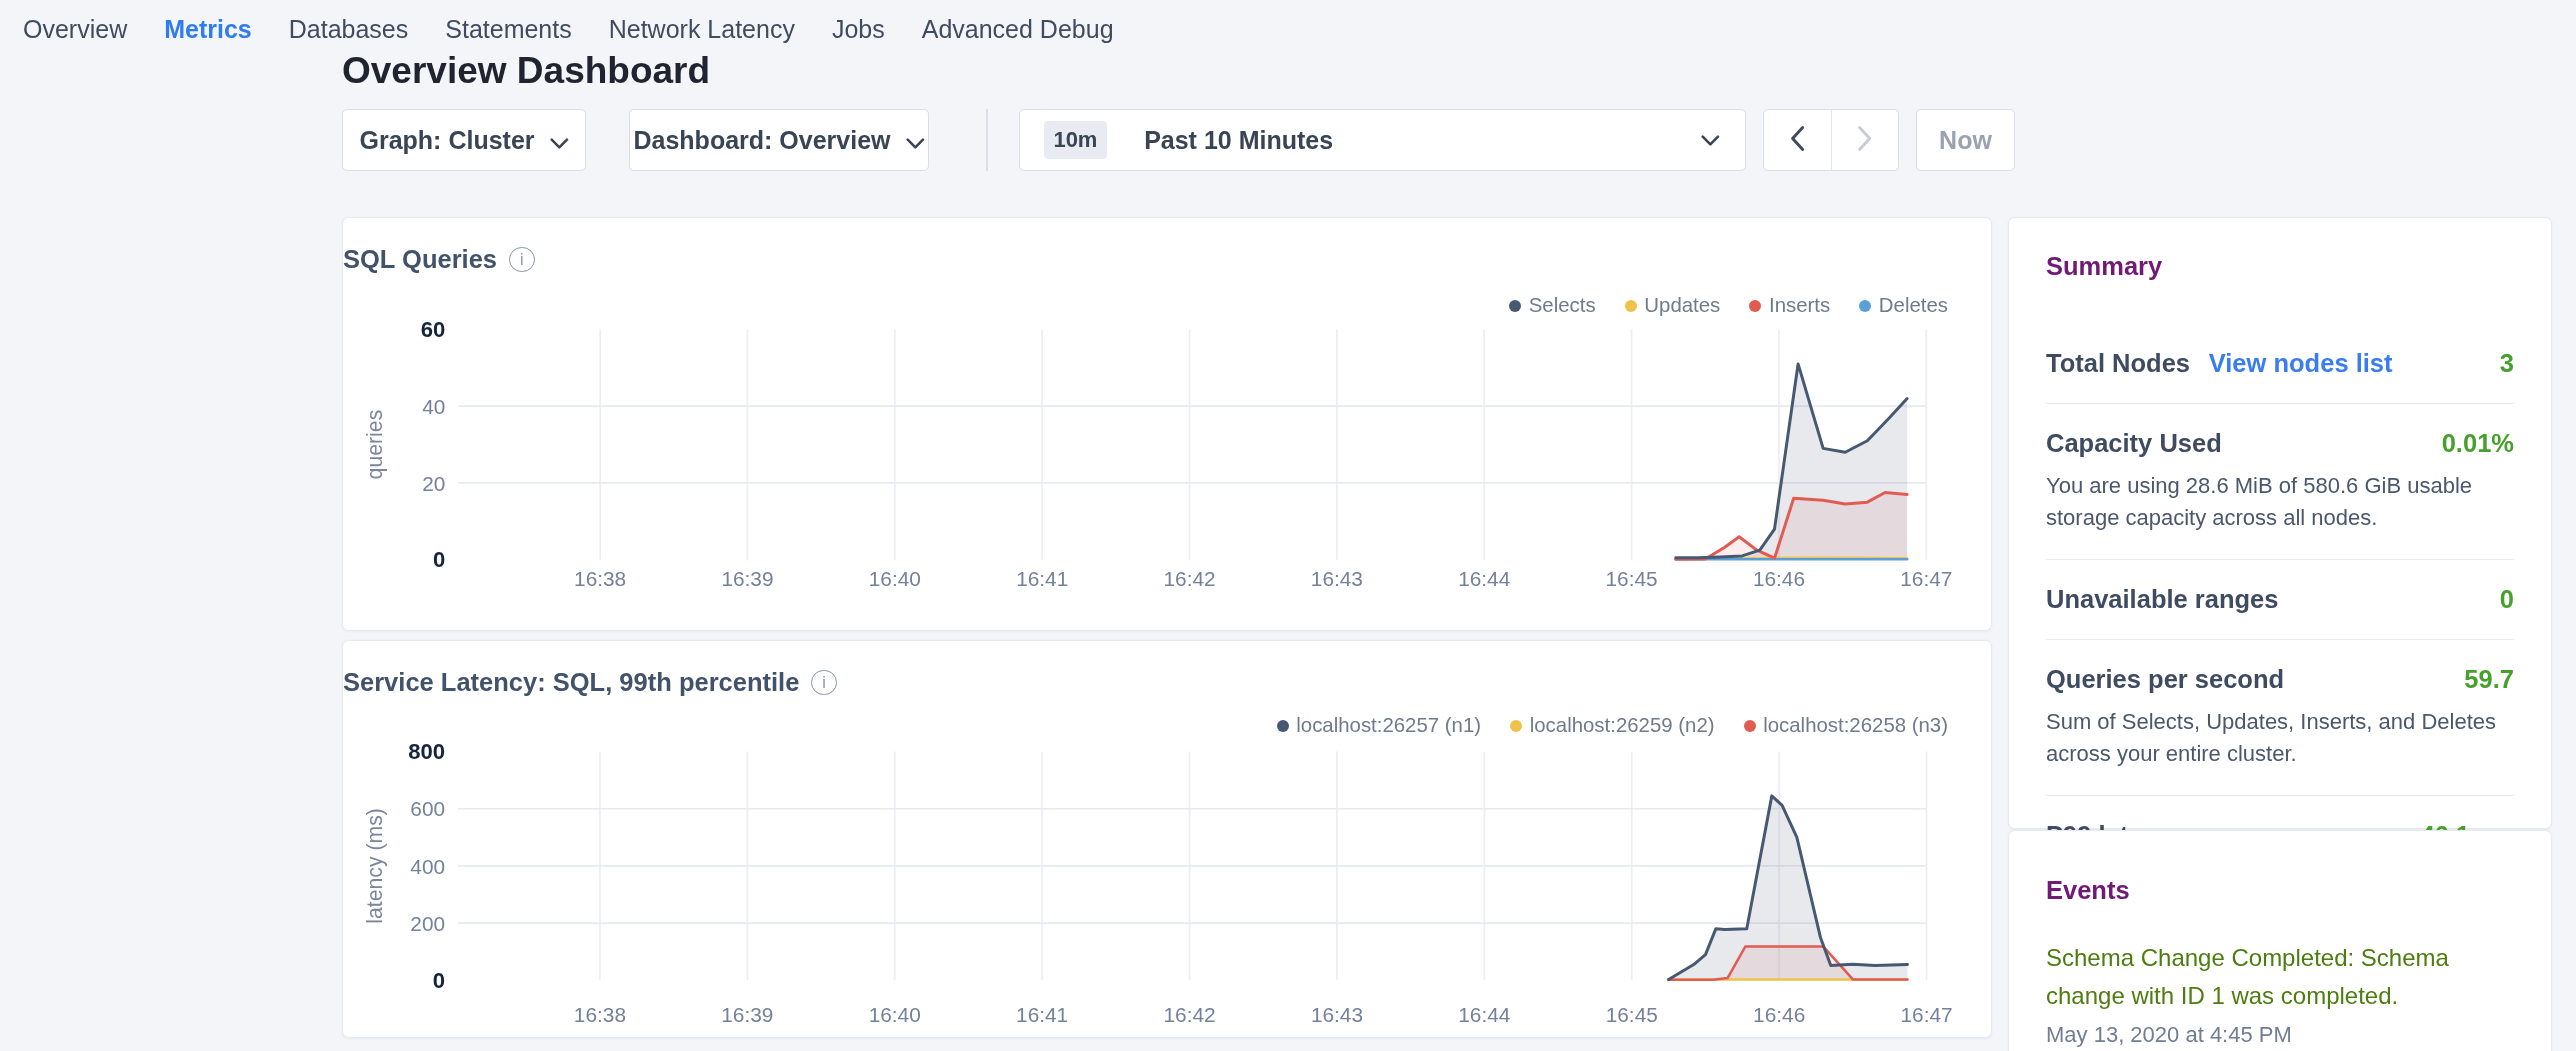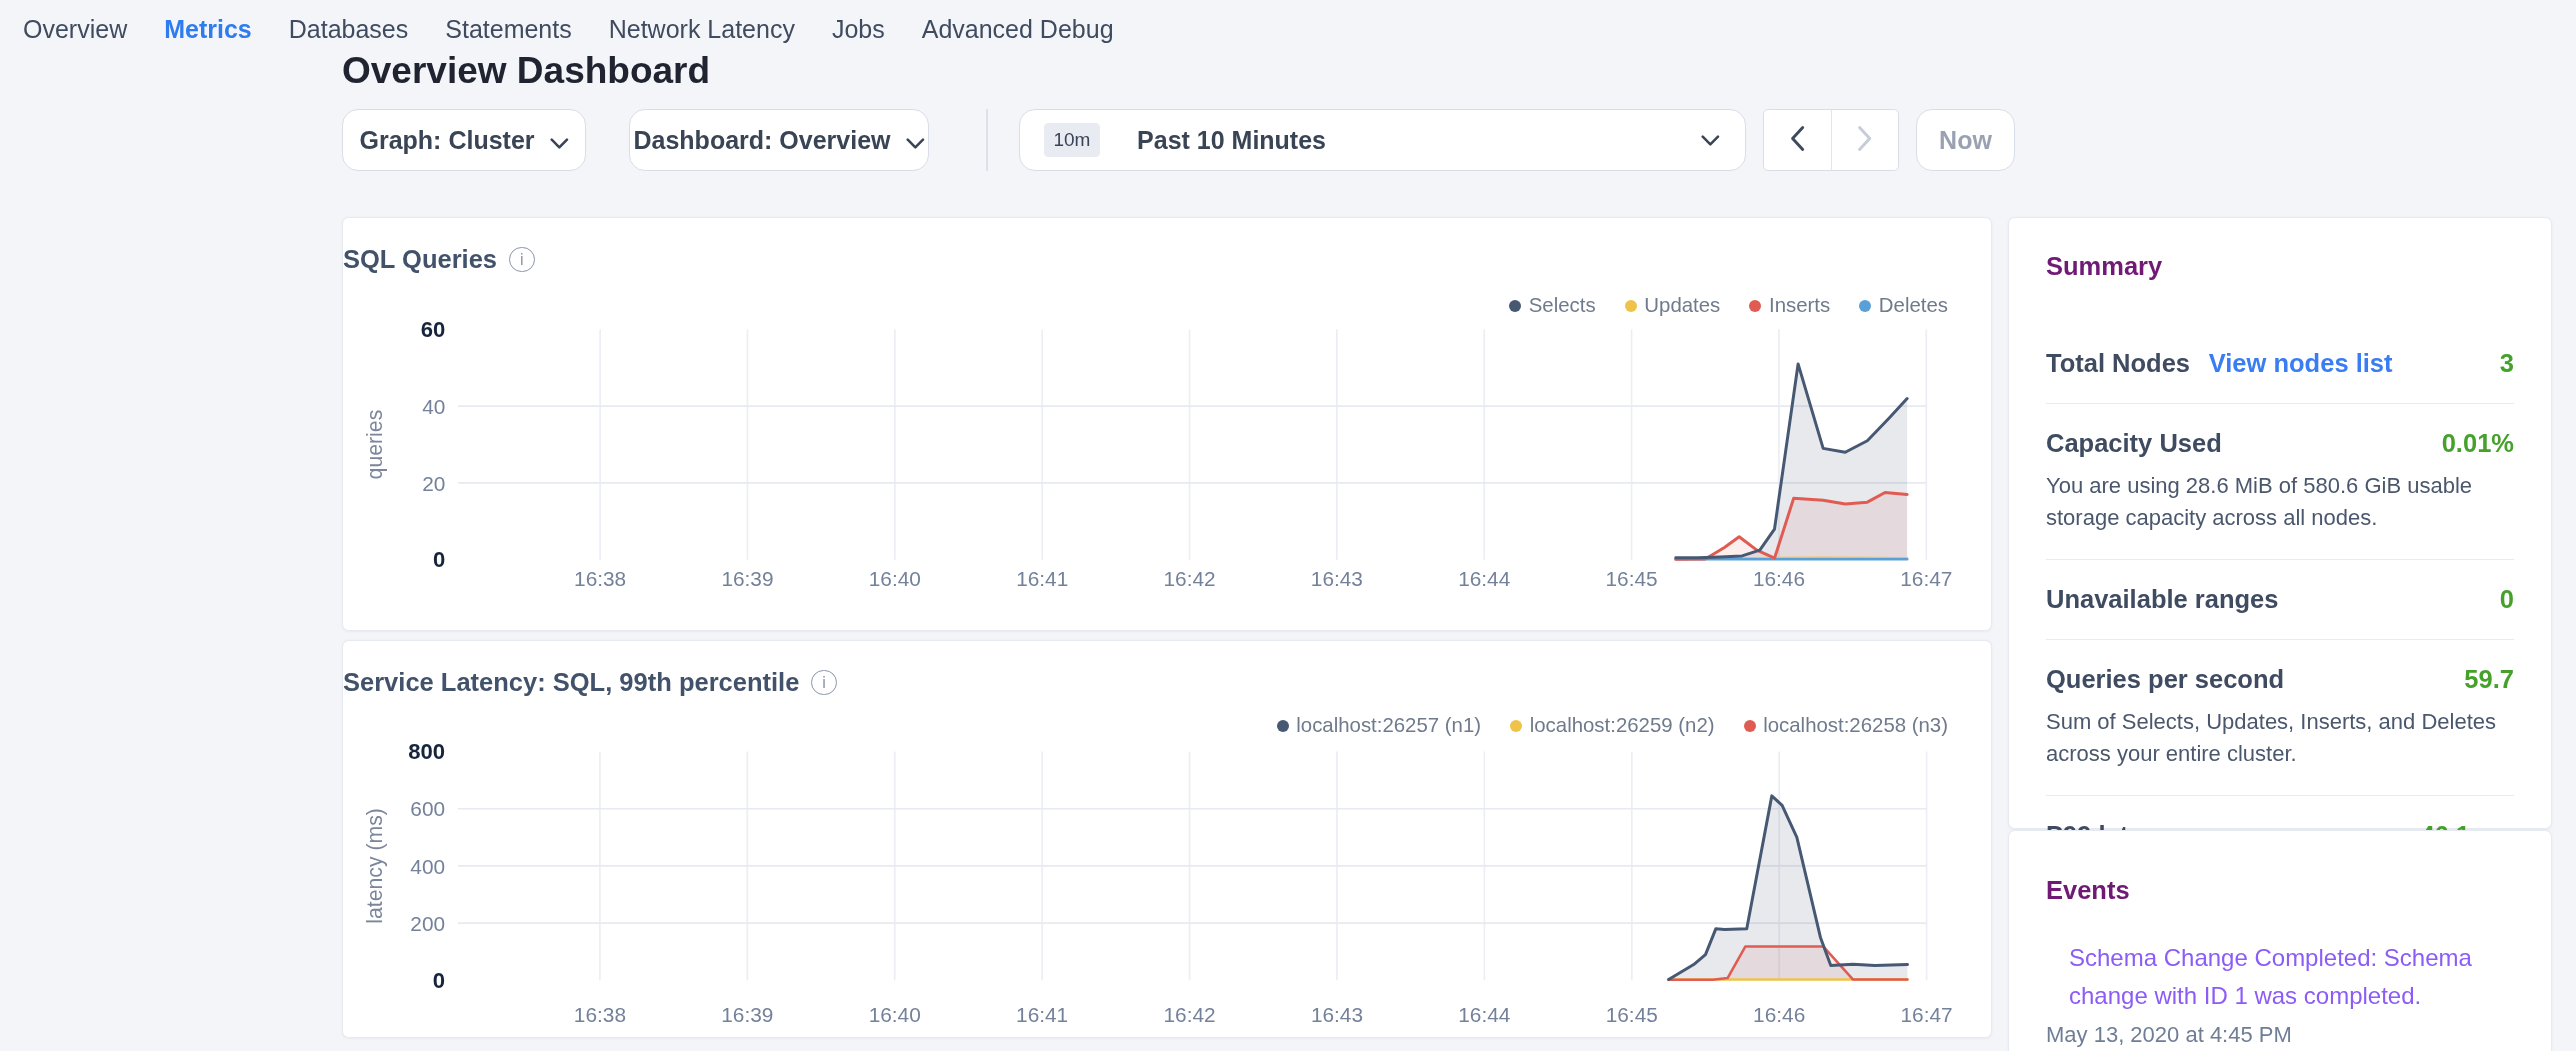--- a/index.html
+++ b/index.html
@@ -10,28 +10,28 @@
   }
   
   .sidebar{position:absolute;left:23px;top:15.3px;display:flex;flex-direction:row;gap:37px;}
   .side-item{font-size:25px;font-weight:500;color:#3f4b5f;line-height:28px;cursor:pointer;white-space:nowrap;}
   .side-item.active{color:#2e7cf0;font-weight:700;}
   
   .page-title{position:absolute;left:342px;top:25.5px;font-size:37px;font-weight:600;color:#1f2430;}
   .btn{
     position:absolute;top:109px;height:62px;box-sizing:border-box;
     display:flex;align-items:center;justify-content:center;gap:15.3px;
-    background:#fff;border:0.9px solid #d9dde7;border-radius:16px;
+    background:#fff;border:0.9px solid #d9dde7;border-radius:5px;
     font-size:25px;font-weight:700;color:#394455;cursor:pointer;
   }
   #graph-btn{left:342px;width:244px;}
   #dash-btn{left:629px;width:300px;}
   .toolbar-divider{position:absolute;left:986px;top:109px;width:1.7px;height:62px;background:#dce0ea;}
   #time-btn{left:1019px;width:727px;justify-content:flex-start;padding:0 24px;}
-  .time-badge{background:#e9ebf2;border-radius:4.3px;padding:6px 9.4px;font-size:19px;font-weight:400;color:#394455;margin-right:22px;}
+  .time-badge{background:#e9ebf2;border-radius:4.3px;padding:6px 9.4px;font-size:22px;font-weight:700;color:#394455;margin-right:22px;}
   .time-chevron{position:absolute;right:25.5px;top:0;height:100%;display:flex;align-items:center;}
   #arrow-group{position:absolute;left:1763px;top:109px;width:136px;height:62px;box-sizing:border-box;display:flex;background:#fff;border:0.9px solid #d9dde7;border-radius:5.1px;}
   .arrow-cell{flex:1;display:flex;align-items:center;justify-content:center;cursor:pointer;}
   .arrow-cell + .arrow-cell{border-left:0.9px solid #e3e6ee;}
   #now-btn{left:1916px;width:99px;color:#9aa2b1;}
   
   .card{position:absolute;background:#fff;border:0.9px solid #e7e9f1;border-radius:6.8px;box-shadow:0 0.9px 2.6px rgba(60,70,90,.06);box-sizing:border-box;}
   #chart1{left:342px;top:217px;width:1650px;height:414px;}
   #chart2{left:342px;top:640px;width:1650px;height:398px;}
   .chart-title-row{display:flex;justify-content:flex-start;align-items:center;gap:12px;padding-top:27px;position:relative;z-index:2;}
@@ -52,21 +52,21 @@
   #events .panel-title{padding-top:45px;}
   .summary-rows{margin-top:43px;}
   .summary-row{padding:25px 0;border-bottom:0.9px solid #e8eaf0;}
   .summary-row:last-child{border-bottom:none;}
   .summary-row .head{display:flex;align-items:baseline;}
   .row-label{font-size:25.5px;font-weight:700;color:#3f4b61;}
   .row-link{font-size:25.5px;font-weight:700;color:#3a7df2;margin-left:18.7px;cursor:pointer;}
   .row-value{margin-left:auto;font-size:25.5px;font-weight:700;color:#45a12b;white-space:nowrap;}
   .row-note{margin-top:12px;font-size:22px;font-weight:400;color:#4a576d;line-height:1.45;}
   .event-item{margin-top:34px;}
-  .event-text{font-size:24px;color:#8b5cf6;line-height:1.58;margin-left:23px;}
+  .event-text{font-size:24px;color:#4d7c0f;line-height:1.58;}
   .event-time{margin-top:6.8px;font-size:22px;color:#6f7d95;}
 </style>
 </head>
 <body>
 
 <nav class="sidebar">
     <div class="side-item">Overview</div>
     <div class="side-item active">Metrics</div>
     <div class="side-item">Databases</div>
     <div class="side-item">Statements</div>

